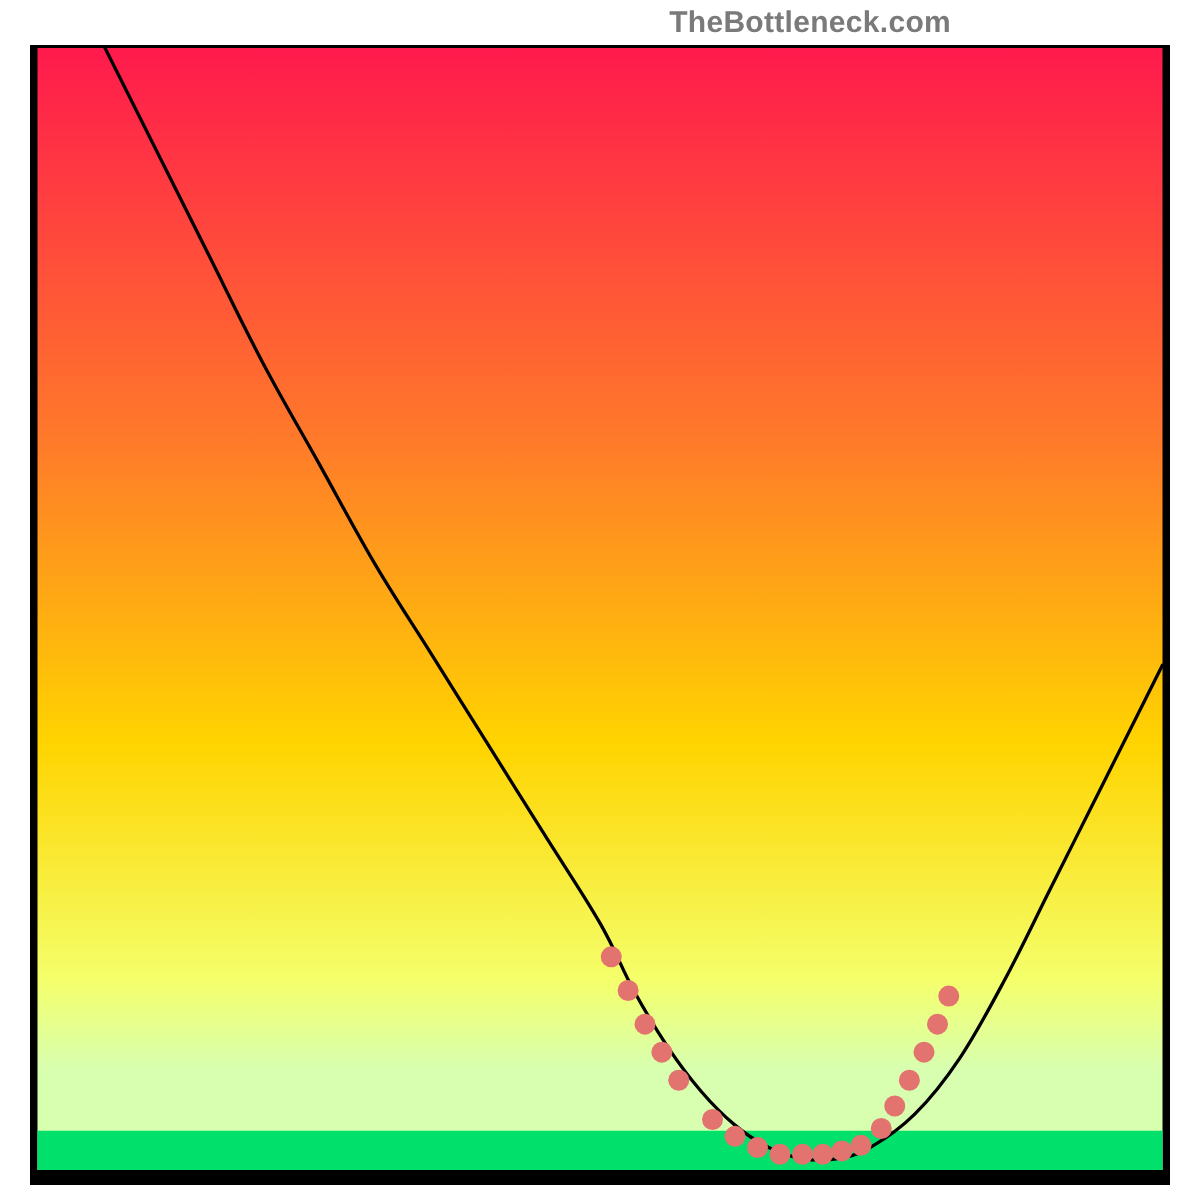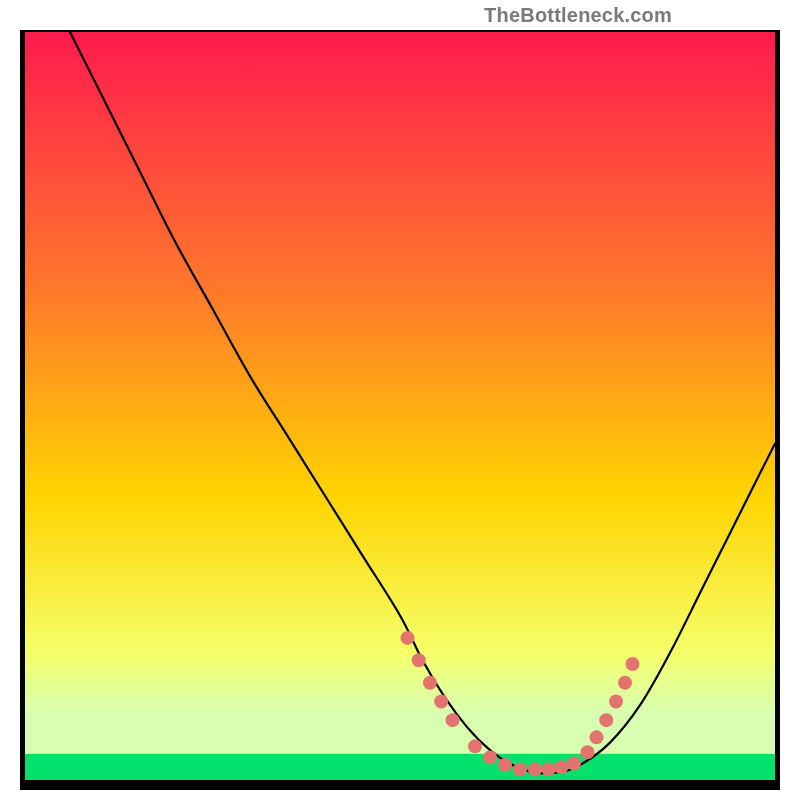--- a/index.html
+++ b/index.html
@@ -5,21 +5,20 @@
   body {
     margin: 0;
     padding: 0;
     background: #fff;
     font-family: Arial, Helvetica, sans-serif;
   }
   .wrap {
     width: 644px;
     height: 800px;
     position: relative;
-    padding-left: 38px;
   }
   .attribution {
     position: absolute;
     top: 4px;
     right: 10px;
     font-size: 20px;
     font-weight: bold;
     color: #7a7a7a;
     letter-spacing: 0.2px;
   }

